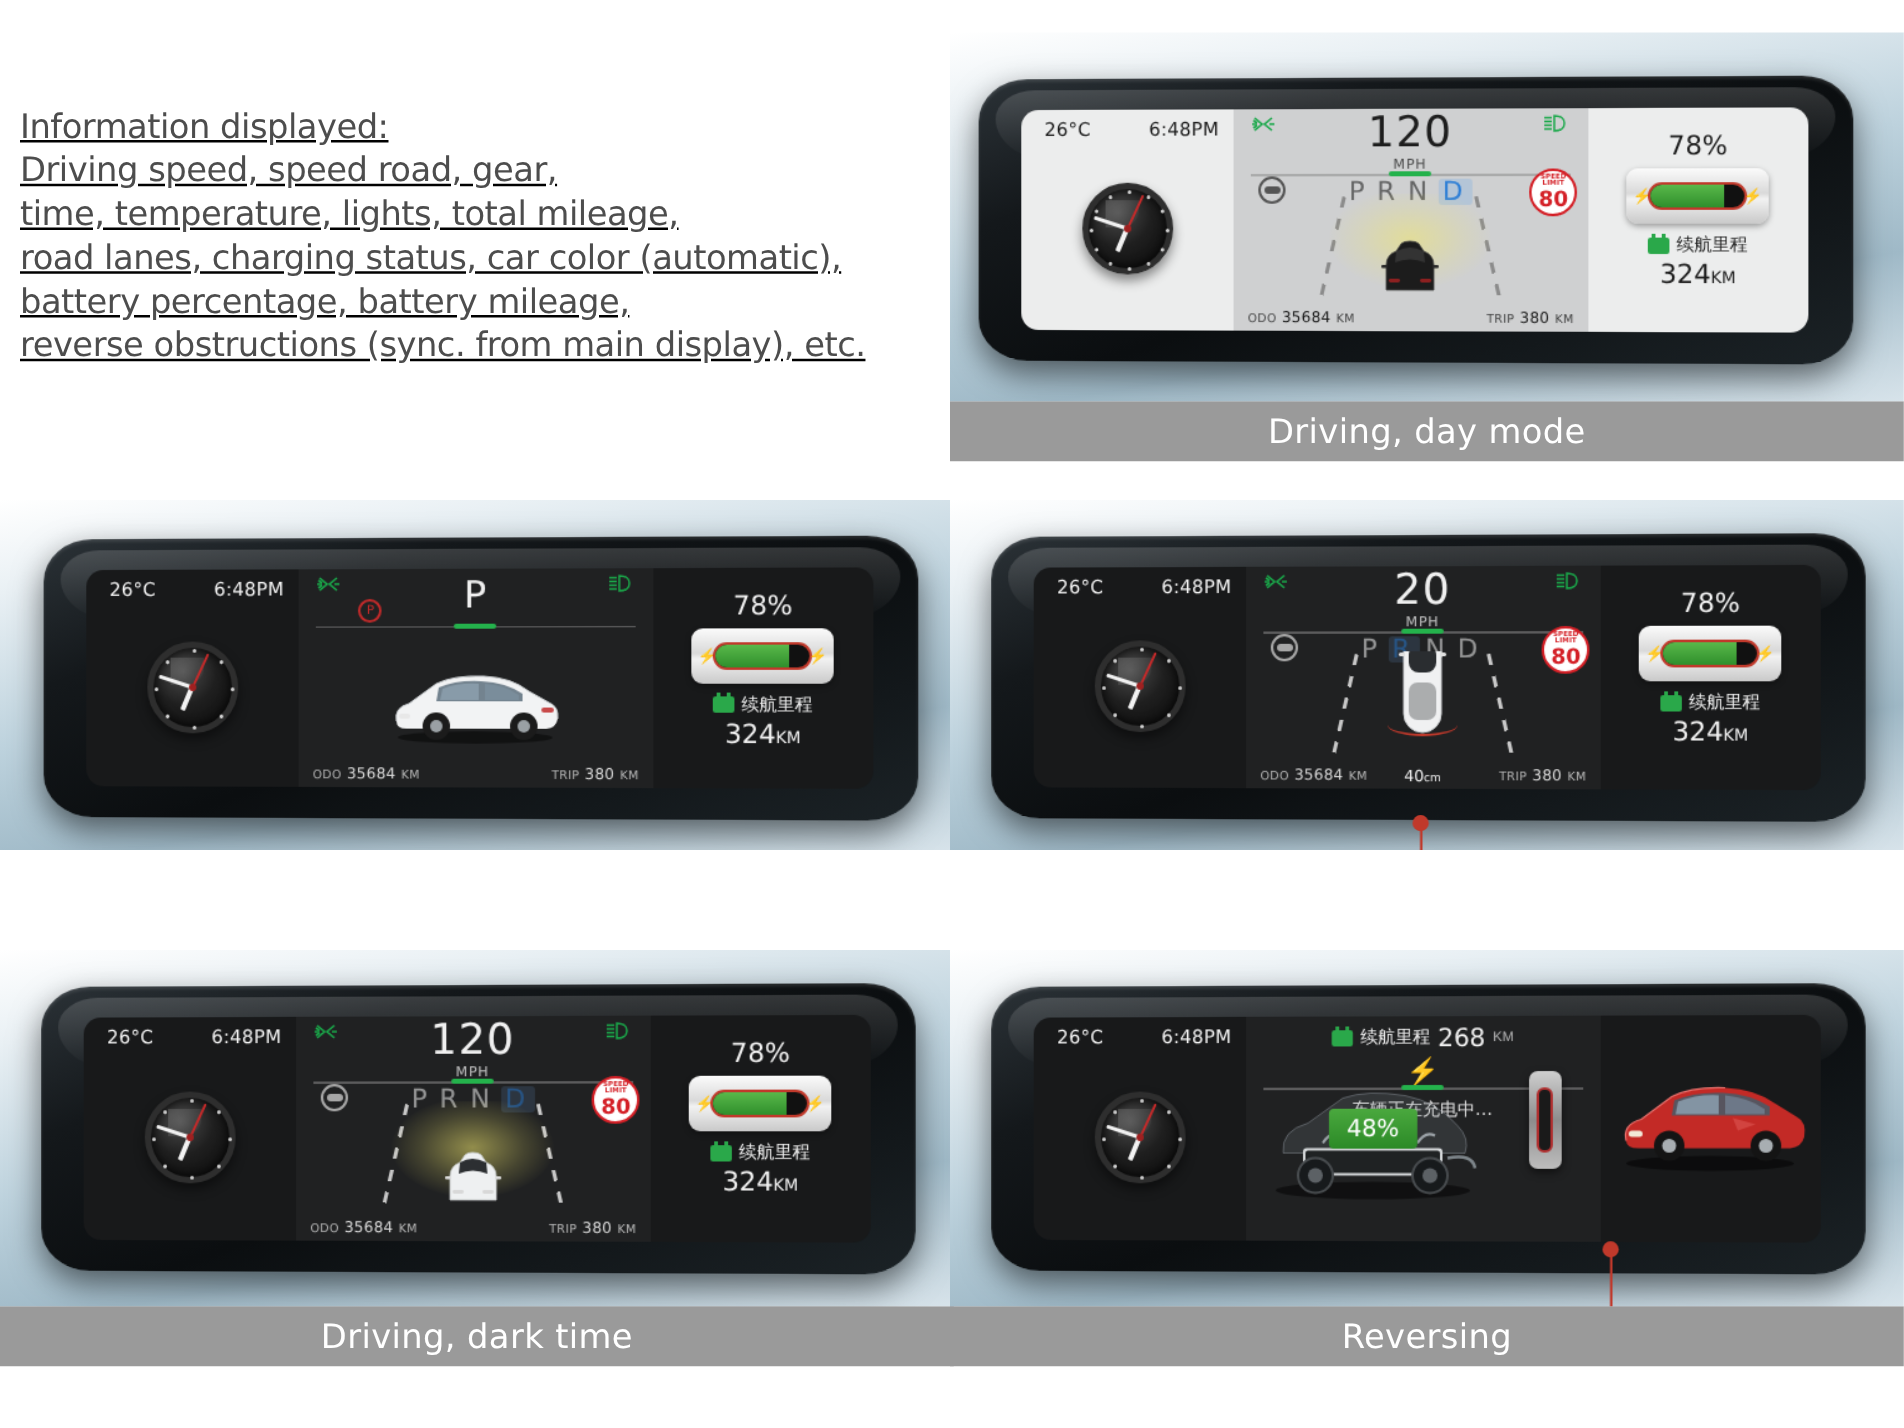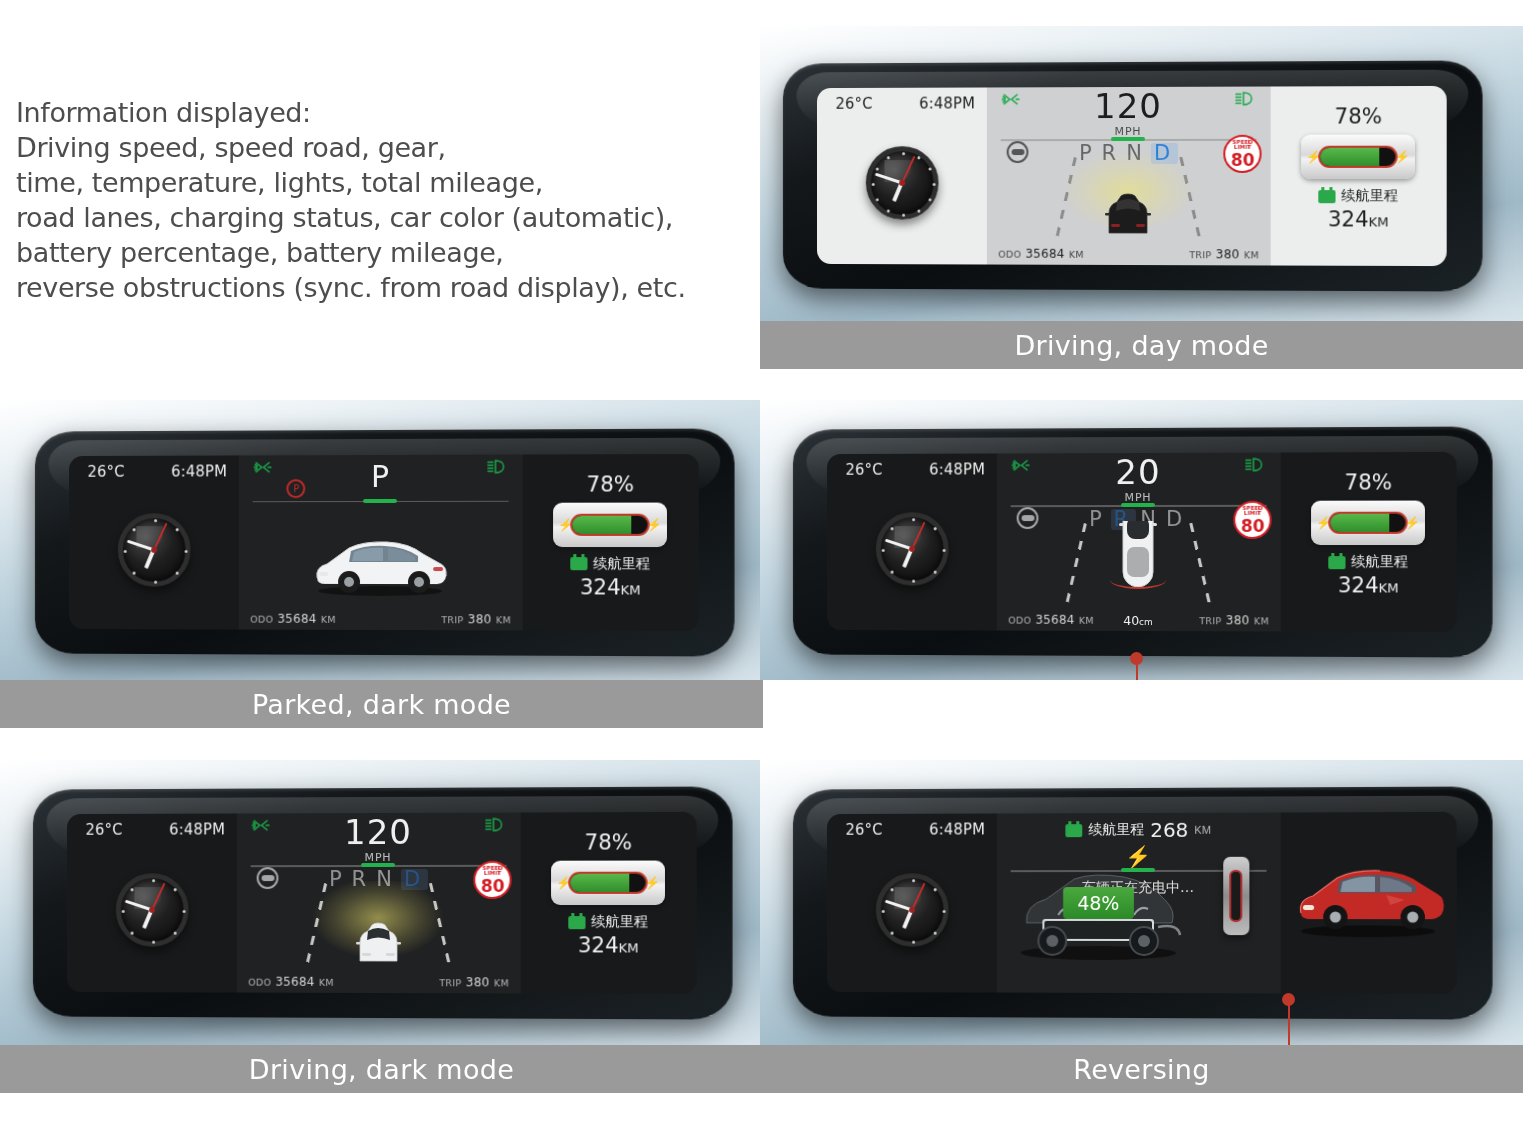--- a/index.html
+++ b/index.html
@@ -22,22 +22,23 @@
     font-family: "Liberation Sans", sans-serif;
   }
   .wm-v {
     position: absolute; left: 300px; top: 20px;
     font-size: 330px; color: rgba(170,195,210,0.13); font-weight: bold;
     font-family: "Liberation Sans", sans-serif;
   }
 
   
   .intro {
-    position: absolute; left: 16px; top: 95px; width: 760px;
+    position: absolute; left: 16px; top: 84px; width: 760px;
     z-index: 5;
+    text-decoration: underline;
   }
   .intro p {
     font-size: 27px; line-height: 35px; color: #4d4d4d;
     font-family: "DejaVu Sans", sans-serif;
     letter-spacing: -0.4px;
     white-space: nowrap;
   }
 
   
   .cell { position: absolute; z-index: 3; }
@@ -336,21 +337,21 @@
   <span class="wm-v">V</span>
   <span class="wm-text">PREMIUM</span>
 </div>
 
 <div class="intro">
   <p>Information displayed:</p>
   <p>Driving speed, speed road, gear,</p>
   <p>time, temperature, lights, total mileage,</p>
   <p>road lanes, charging status, car color (automatic),</p>
   <p>battery percentage, battery mileage,</p>
-  <p>reverse obstructions (sync. from road display), etc.</p>
+  <p>reverse obstructions (sync. from main display), etc.</p>
 </div>
 
 <div class="cell" style="left:760px; top:26px; width:763px;">
   <div class="photo" style="height:295px;">
     <div class="bezel" style="left:18px; top:36px; width:700px; height:228px;">
       <div class="screen light">
 
         <div class="zone-left">
           <div class="temp">26°C</div>
           <div class="time">6:48PM</div>
@@ -550,21 +551,20 @@
             <span class="range-lbl">续航里程</span>
           </div>
           <div class="range-km">
             <span>324</span><span class="u">KM</span>
           </div>
         </div>
 
       </div>
     </div>
   </div>
-  <div class="caption-bar">Parked, dark mode</div>
 </div>
 
 <div class="cell" style="left:760px; top:400px; width:763px;">
   <div class="photo" style="height:280px;">
     <div class="bezel" style="left:28px; top:28px; width:700px; height:228px;">
       <div class="screen dark">
 
         <div class="zone-left">
           <div class="temp">26°C</div>
           <div class="time">6:48PM</div>
@@ -771,21 +771,21 @@
             <span class="range-lbl">续航里程</span>
           </div>
           <div class="range-km">
             <span>324</span><span class="u">KM</span>
           </div>
         </div>
 
       </div>
     </div>
   </div>
-  <div class="caption-bar">Driving, dark mode</div>
+  <div class="caption-bar">Driving, dark time</div>
 </div>
 
 <div class="cell" style="left:760px; top:760px; width:763px;">
   <div class="photo" style="height:285px;">
     <div class="bezel" style="left:28px; top:28px; width:700px; height:230px;">
       <div class="screen dark">
 
         <div class="zone-left">
           <div class="temp">26°C</div>
           <div class="time">6:48PM</div>

